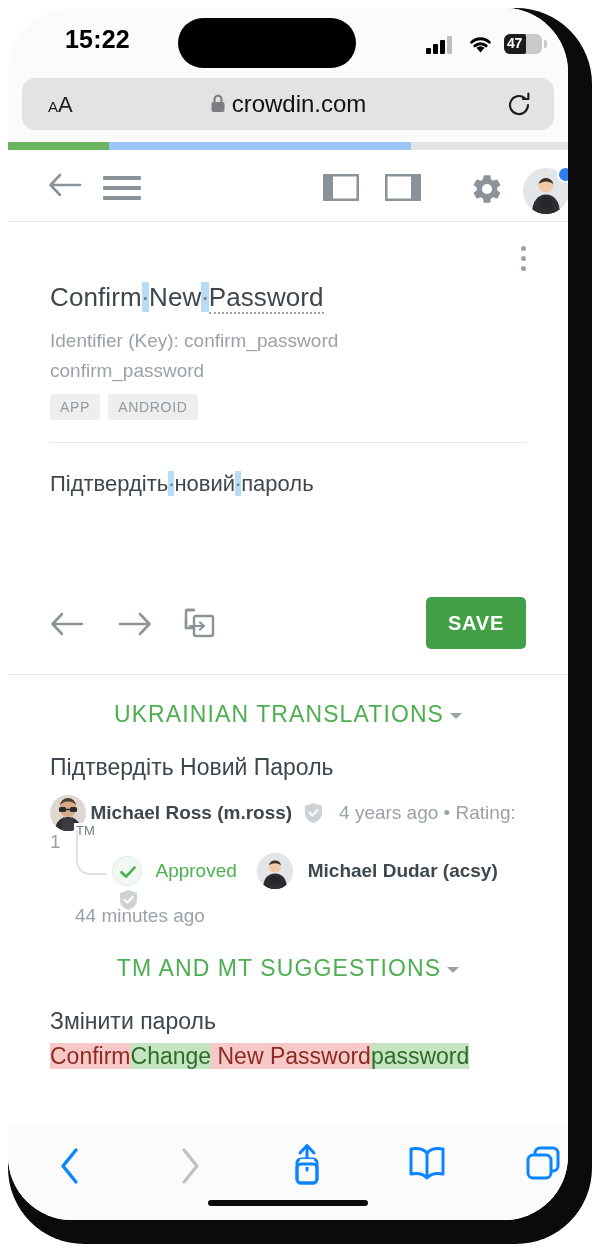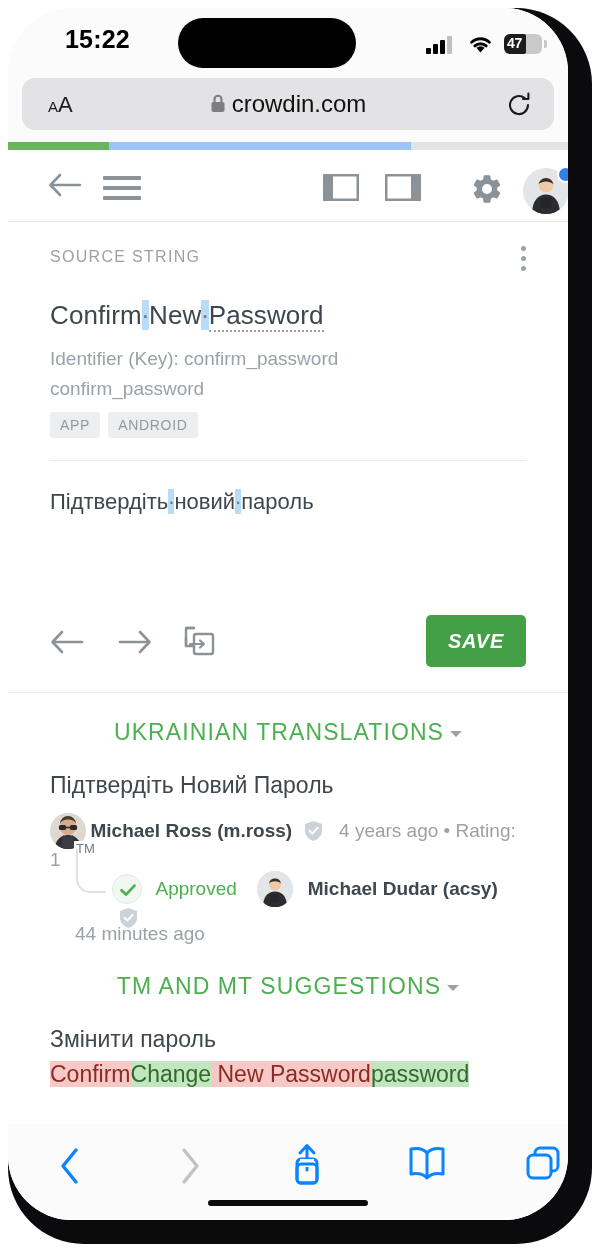--- a/index.html
+++ b/index.html
@@ -352,21 +352,20 @@
           <path d="M23 10 a7.5 7.5 0 0 1 7.5 6 c-2-1.5-5-2.5-7.5-2.5 s-5.5 1-7.5 2.5 A7.5 7.5 0 0 1 23 10z" fill="#3a3027"></path>
           <path d="M9 46 C9 33 15 26.5 23 26.5 S37 33 37 46 Z" fill="#2c2c31"></path>
           <path d="M17.5 30 h11 v7 a5.5 5.5 0 0 1 -11 0 Z" fill="#26262a"></path>
           <path d="M13 38 q10 5 20 0 l1 8 h-22 z" fill="#2c2c31"></path>
         </svg>
       </div>
       <div id="tb-avatar-dot" style="background: rgb(47, 128, 237);"></div>
     </div>
 
     <div id="source-section">
-      <div class="section-label">SOURCE STRING</div>
       <div id="source-kebab">
         <i></i>
             <i></i>
             <i></i>
       </div>
       <div id="source-text">
         <span>Confirm</span><span class="ws">&nbsp;</span><span>New</span><span class="ws">&nbsp;</span><span class="spellcheck">Password</span>
       </div>
 
       <div class="ctx-line">Identifier (Key): confirm_password</div>
@@ -390,21 +389,21 @@
       <svg id="ea-next" width="34" height="30" viewBox="0 0 34 30">
         <path d="M2 15 H31 M22 5 L31.5 15 L22 25" stroke="#8b9399" stroke-width="2.6" fill="none" stroke-linecap="round" stroke-linejoin="round"></path>
       </svg>
       <svg id="ea-copy" width="34" height="34" viewBox="0 0 34 34">
         <path d="M11 3 H4 a1 1 0 0 0 -1 1 V21" stroke="#8b9399" stroke-width="2.4" fill="none" stroke-linecap="round"></path>
         <rect x="11" y="9" width="19" height="20" rx="2" fill="none" stroke="#8b9399" stroke-width="2.4"></rect>
         <path d="M3 3 H11 M3 21 H11" stroke="#8b9399" stroke-width="2.4" stroke-linecap="round"></path>
         <path d="M3 12 V21 H3" stroke="#8b9399" stroke-width="2.4" fill="none"></path>
         <path d="M7 19 H21 M17 15.5 L21 19 L17 22.5" stroke="#8b9399" stroke-width="2.2" fill="none" stroke-linecap="round" stroke-linejoin="round"></path>
       </svg>
-      <button id="save-button" style="background: rgb(67, 160, 71); font-style: italic;">SAVE</button>
+      <button id="save-button" style="background: rgb(67, 160, 71);">SAVE</button>
     </div>
 
     <div id="translations-section">
       <div class="green-header">
         <span>UKRAINIAN TRANSLATIONS</span><span class="caret"></span>
       </div>
       <div id="tr-text">Підтвердіть Новий Пароль</div>
 
       <div id="tr-author-row">
         <span class="avatar-sm">

